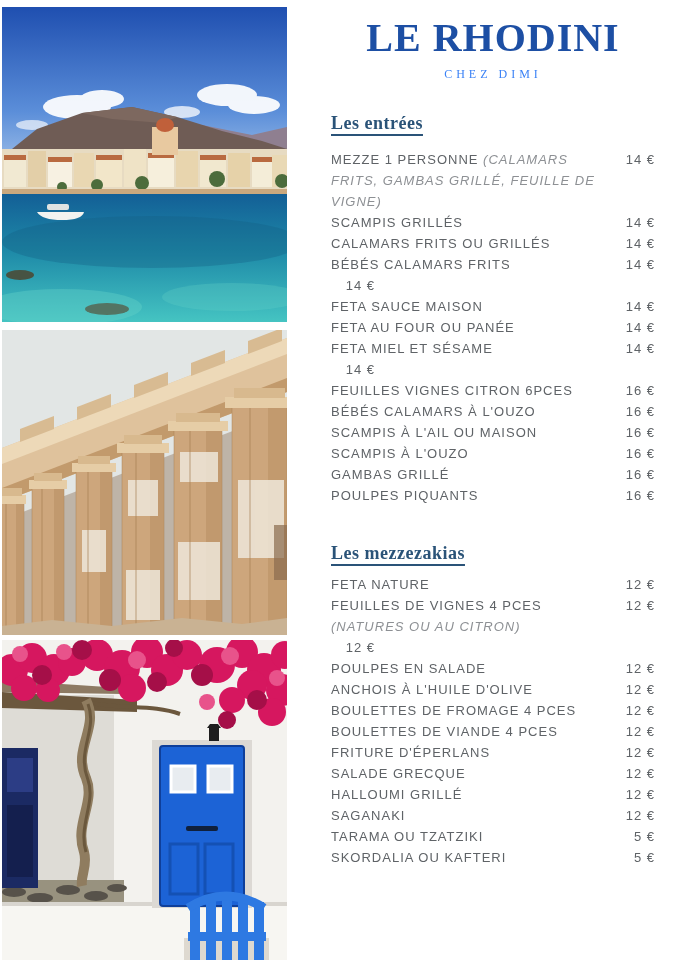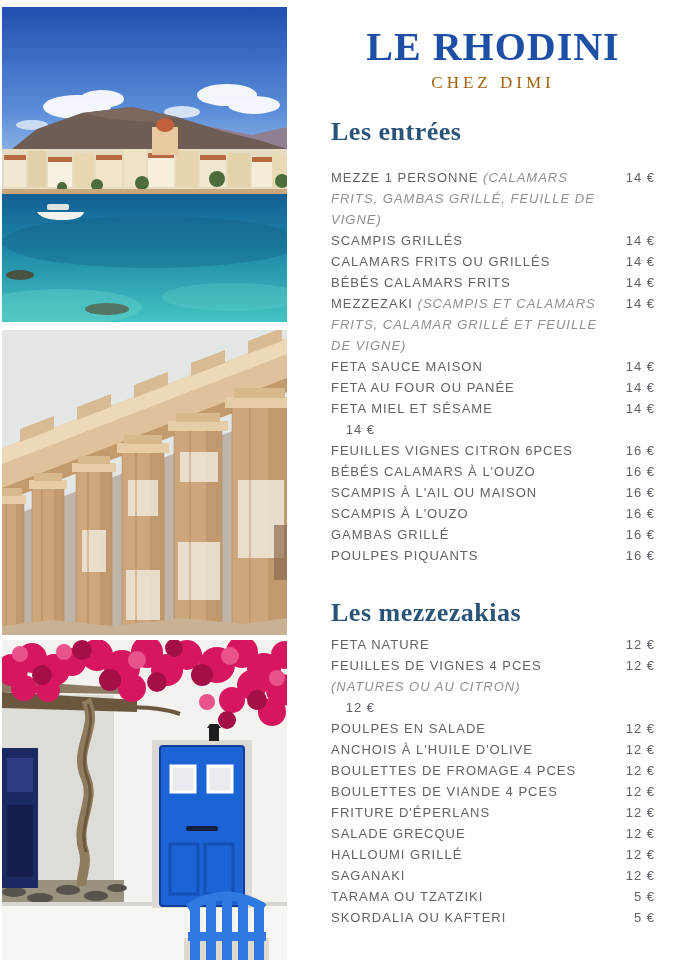--- a/index.html
+++ b/index.html
@@ -7,30 +7,30 @@
         font-family:"Liberation Sans",sans-serif;}
   
   .photos{position:absolute;left:2px;top:0;width:285px;}
   .ph{position:absolute;left:0;width:285px;margin:0;overflow:hidden;}
   .ph svg{display:block;width:100%;height:100%;}
   #ph1{top:7px;height:315px;}
   #ph2{top:330px;height:305px;}
   #ph3{top:640px;height:320px;}
   
   .menu{position:absolute;left:331px;top:0;width:324px;color:#5f6367;}
-  .title{margin:25px 0 0;text-align:center;font-family:"Liberation Serif",serif;
+  .title{margin:16px 0 0;text-align:center;font-family:"Liberation Serif",serif;
          font-weight:700;font-size:40px;line-height:44px;color:#1d4fa4;letter-spacing:1px;}
   .subtitle{margin-top:4px;text-align:center;font-family:"Liberation Serif",serif;
-            font-size:17px;line-height:20px;color:#a16207;letter-spacing:4px;}
+            font-size:12px;line-height:20px;color:#3b82f6;letter-spacing:4px;}
   .sec1{margin-top:26px;}
   .sec2{margin-top:34px;}
   .sec-h{margin:0;display:inline-block;font-family:"Liberation Serif",serif;font-weight:700;
-         font-size:26px;line-height:26px;color:#2a5378;letter-spacing:.5px;
-         text-decoration-thickness:2px;text-underline-offset:5px;}
-  .items{margin-top:22px;}
+         font-size:18px;line-height:26px;color:#2a5378;letter-spacing:.5px;
+         text-decoration:underline;text-decoration-thickness:2px;text-underline-offset:5px;}
+  .items{margin-top:13px;}
   .sec2 .items{margin-top:8px;}
   .row{display:flex;align-items:flex-start;font-size:13px;line-height:21px;letter-spacing:1px;}
   .nm{flex:1 1 auto;padding-right:4px;}
   .dt{font-style:italic;color:#8d9094;}
   .pr{flex:0 0 44px;text-align:right;white-space:nowrap;}
 </style>
 </head>
 <body>
 
 <div class="page">
@@ -295,21 +295,20 @@
           </div>
         <div class="row">
             <span class="nm"><span>CALAMARS FRITS OU GRILLÉS</span></span>
             <span class="pr">14 €</span>
           </div>
         <div class="row">
             <span class="nm"><span>BÉBÉS CALAMARS FRITS</span></span>
             <span class="pr">14 €</span>
           </div>
         <div class="row">
-            <span class="nm"><span>MEZZEZAKI </span><em class="dt">(SCAMPIS ET CALAMARS FRITS, CALAMAR GRILLÉ ET FEUILLE DE VIGNE)</em></span>
             <span class="pr">14 €</span>
           </div>
         <div class="row">
             <span class="nm"><span>FETA SAUCE MAISON</span></span>
             <span class="pr">14 €</span>
           </div>
         <div class="row">
             <span class="nm"><span>FETA AU FOUR OU PANÉE</span></span>
             <span class="pr">14 €</span>
           </div>

